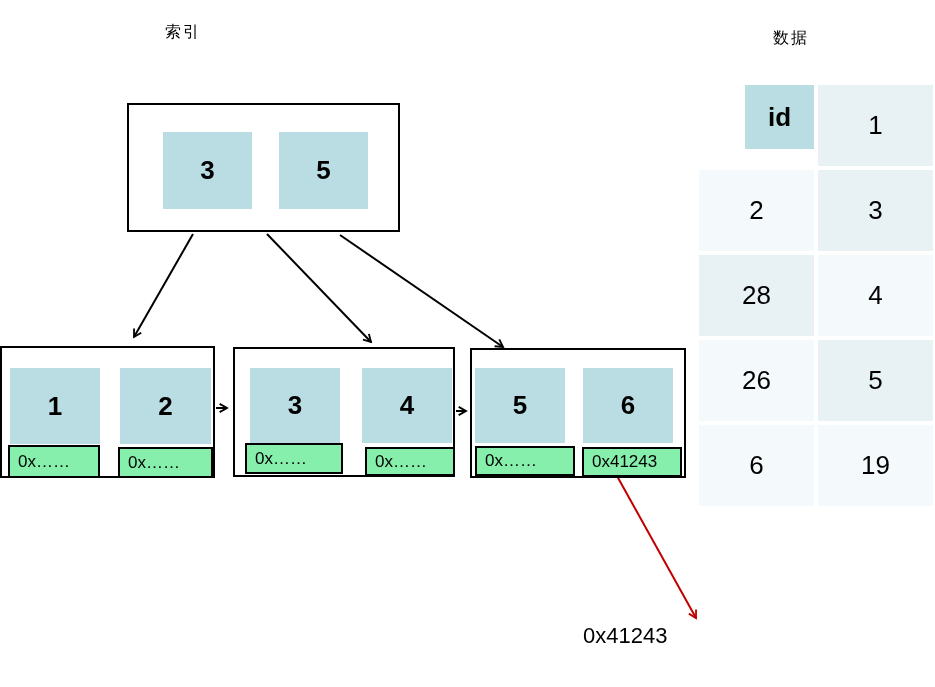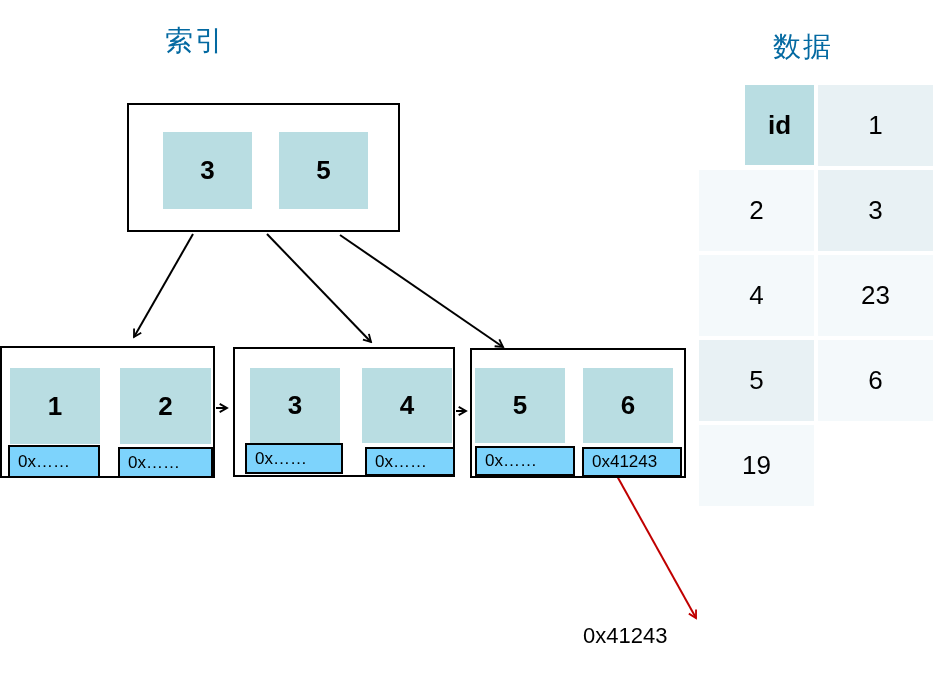--- a/index.html
+++ b/index.html
@@ -9,22 +9,22 @@
   .stage {
     position: relative;
     width: 935px;
     height: 687px;
     background: #ffffff;
     overflow: hidden;
   }
 
   .section-title {
     position: absolute;
-    font-size: 28px;
-    color: #0369a1;
+    font-size: 16px;
+    color: #000000;
     letter-spacing: 2px;
     white-space: nowrap;
   }
   .title-index { left: 165px; top: 22px; }
   .title-data  { left: 773px; top: 28px; }
 
   
   svg.arrows {
     position: absolute;
     left: 0; top: 0;
@@ -64,21 +64,21 @@
   .leaf-1 .k0 { left: 8px;   top: 20px; width: 90px; height: 76px; }
   .leaf-1 .k1 { left: 118px; top: 20px; width: 91px; height: 76px; }
   .leaf-2 .k0 { left: 15px;  top: 19px; width: 90px; height: 75px; }
   .leaf-2 .k1 { left: 127px; top: 19px; width: 90px; height: 75px; }
   .leaf-3 .k0 { left: 3px;   top: 18px; width: 90px; height: 75px; }
   .leaf-3 .k1 { left: 111px; top: 18px; width: 90px; height: 75px; }
 
   .ptr-box {
     position: absolute;
     border: 2px solid #000;
-    background: #7dd3fc;
+    background: #86efac;
     display: flex;
     align-items: center;
     padding-left: 8px;
     font-size: 17px;
     color: #000;
     white-space: nowrap;
     overflow: hidden;
   }
   .leaf-1 .p0 { left: 6px;   top: 97px;  width: 92px;  height: 33px; }
   .leaf-1 .p1 { left: 116px; top: 99px;  width: 95px;  height: 31px; }
@@ -95,21 +95,21 @@
     grid-template-columns: 115px 115px;
     gap: 4px;
   }
   .data-table .cell {
     display: flex;
     align-items: center;
     justify-content: center;
     color: #000;
   }
   .data-table .hcell {
-    height: 80px;
+    height: 64px;
     background: var(--header-fill, #b9dde2);
     font-weight: bold;
     font-size: 26px;
     margin-left: 46px;
   }
   .data-table .dcell { height: 81px; font-size: 26px; }
   .data-table .odd  { background: var(--row-odd-fill, #e8f1f4); }
   .data-table .even { background: var(--row-even-fill, #f4f9fb); }
 
   .red-pointer-label {
@@ -172,23 +172,24 @@
   </div>
 
   <div class="data-table">
     <div class="cell hcell">id</div>
 
     <div class="cell dcell odd">1</div>
 
     <div class="cell dcell even">2</div>
 
     <div class="cell dcell odd">3</div>
+    <div class="cell dcell odd">28</div>
 
     <div class="cell dcell even">4</div>
-    <div class="cell dcell even">23</div>
+    <div class="cell dcell even">26</div>
 
     <div class="cell dcell odd">5</div>
 
     <div class="cell dcell even">6</div>
     <div class="cell dcell even">19</div>
   </div>
 
   <div class="red-pointer-label">0x41243</div>
 
 </div>

